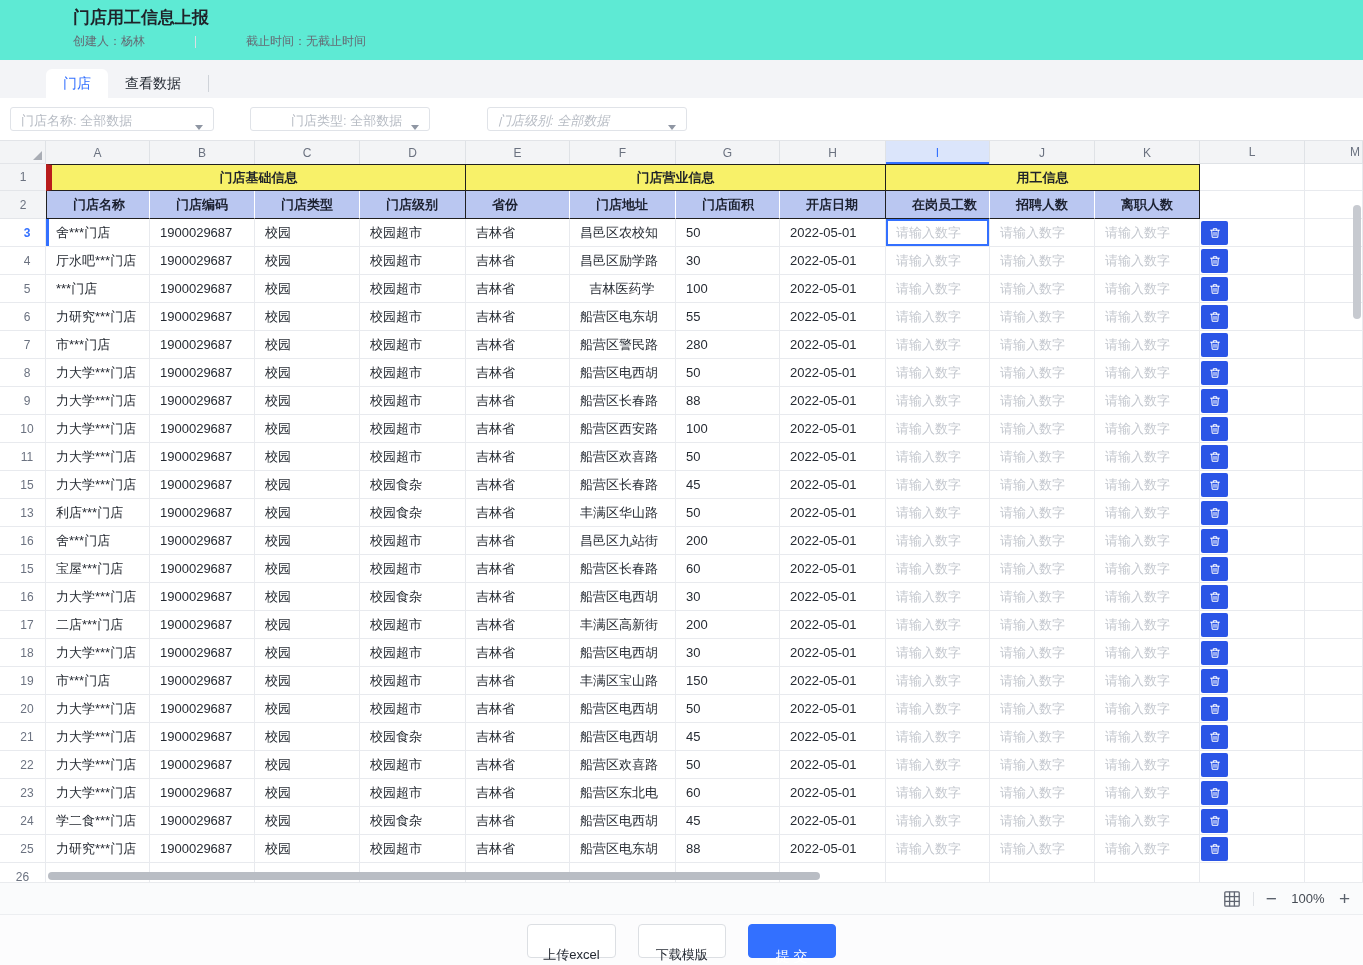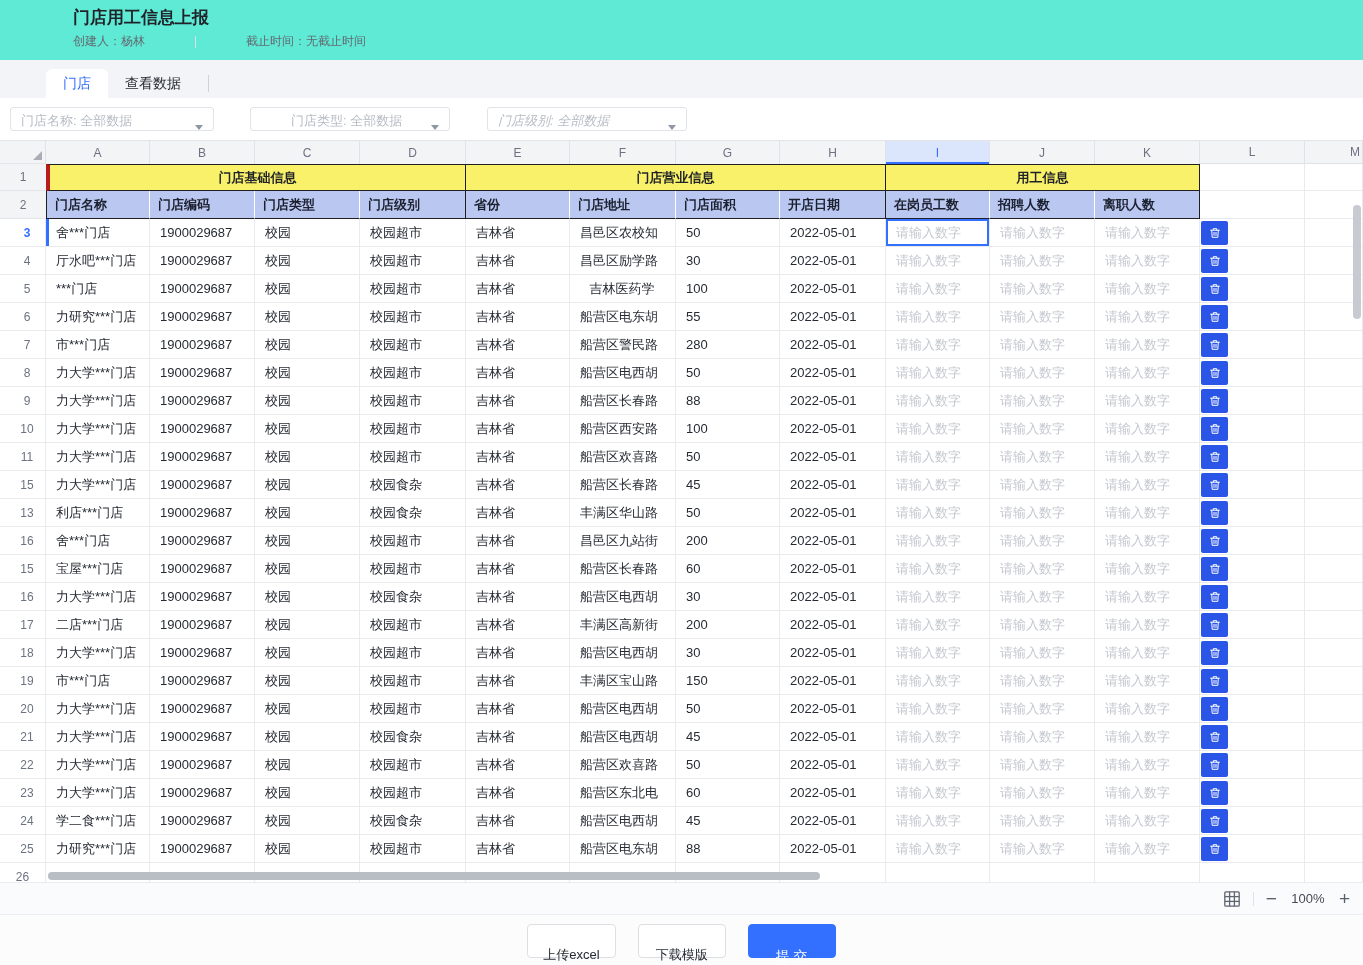--- a/index.html
+++ b/index.html
@@ -15,45 +15,45 @@
   .meta-div{width:1px;height:12px;background:#dcdfe3;margin:0 14px;}
   
   .tab-strip{position:absolute;top:60px;left:0;right:0;height:38px;background:#f3f4f7;display:flex;align-items:flex-end;padding-left:46px;box-sizing:border-box;}
   .tab{height:29px;line-height:29px;padding:0 17px;font-size:14px;color:#242a33;cursor:pointer;}
   .tab.active{background:#fff;color:#3370ff;border-radius:6px 6px 0 0;}
   .tab-sep{width:1px;height:17px;background:#cfd3d9;margin:0 0 6px 10px;}
   
   .filter-bar{position:absolute;top:98px;left:0;right:0;height:42px;background:#fff;}
   .f-select{position:absolute;top:9px;height:24px;border:1px solid #e0e3e8;border-radius:3px;display:flex;align-items:flex-end;justify-content:space-between;padding:0 10px;font-size:13px;color:#b7bcc4;box-sizing:border-box;cursor:pointer;background:#fff;}
   .f1{left:10px;width:204px;}
-  .f2{left:250px;width:200px;padding-left:40px;}
+  .f2{left:250px;width:180px;padding-left:40px;}
   .f3{left:487px;width:200px;font-style:italic;}
   .caret{width:0;height:0;border-left:4px solid transparent;border-right:4px solid transparent;border-top:5px solid #8f96a3;}
   .reset-link{position:absolute;right:99px;top:110px;font-size:14px;color:#3370ff;cursor:pointer;}
   .query-btn{position:absolute;left:1293px;top:105px;width:48px;height:27px;background:#3370ff;border-radius:4px;color:#fff;font-size:14px;text-align:center;line-height:27px;cursor:pointer;}
   
   .sheet{position:absolute;top:140px;left:0;width:1363px;height:742px;overflow:hidden;border-top:1px solid #e2e4e8;background:#fff;}
   table.grid{table-layout:fixed;border-collapse:separate;border-spacing:0;width:1363px;font-size:13px;color:#262b33;}
   table.grid td{box-sizing:border-box;overflow:hidden;white-space:nowrap;vertical-align:middle;}
   .gut{background:#f3f4f6;color:#6b7280;text-align:center;font-size:12px;border-right:1px solid #dfe2e6;border-bottom:1px solid #e3e5e9;}
   .gut.nbr{border-right:none;}
   .gut.sel-row{color:#3370ff;font-weight:bold;}
   .r-letters td{height:23px;}
   .letter{background:#f3f4f6;color:#6b7280;text-align:center;font-size:12px;border-right:1px solid #dfe2e6;border-bottom:1px solid #dfe2e6;cursor:pointer;}
   .letter.nbb{border-bottom:none;}
   .letter.sel-col{background:#dbe5fb;color:#3370ff;box-shadow:inset 0 -2px 0 #3370ff;}
   .letter.m-l{text-align:right;padding-right:2px;}
   .corner{position:relative;cursor:pointer;}
   .corner-tri{position:absolute;right:3px;bottom:3px;width:0;height:0;border-bottom:9px solid #a9adb5;border-left:9px solid transparent;}
   .r-group td{height:27px;}
   .gcell{background:#f8f169;text-align:center;font-weight:bold;color:#1f2329;border-top:1px solid #202020;border-bottom:1px solid #202020;border-right:1px solid #202020;cursor:cell;}
-  .gcell.gl{border-left:4px solid #b91c1c;}
+  .gcell.gl{border-left:6px solid #b91c1c;}
   .blank{background:#fff;border-right:1px solid #e8eaee;border-bottom:1px solid #e8eaee;}
   .r-head td{height:28px;}
-  .hcell{background:#bac7f1;font-weight:bold;color:#1c2130;padding-left:8px;border-bottom:1px solid #202020;border-right:1px solid #ffffff;cursor:cell;}
+  .hcell{background:#bac7f1;font-weight:bold;color:#1c2130;padding-left:26px;border-bottom:1px solid #202020;border-right:1px solid #ffffff;cursor:cell;}
   .hcell.hend{border-right:1px solid #202020;}
   .hcell.hl{border-left:1px solid #202020;}
   .r-data td{height:28px;border-bottom:1px solid #e8eaee;border-right:1px solid #e8eaee;padding-left:10px;cursor:cell;background:#fff;}
   .r-data td.c-in{color:#c4c8cf;}
   .r-data td.c-sel{box-shadow:inset 0 0 0 2px #3370ff;}
   .r-data td.c-rowbar{box-shadow:inset 3px 0 0 #3370ff;}
   .r-data td.c-addr-center{text-align:center;padding-left:0;}
   .r-data td.c-del{padding:0;}
   .del-btn{width:27px;height:24px;margin-left:1px;background:#2b55e6;border-radius:2px;display:flex;align-items:center;justify-content:center;cursor:pointer;}
   .r-last td{height:28px;border-bottom:1px solid #e8eaee;border-right:1px solid #e8eaee;background:#fff;}

